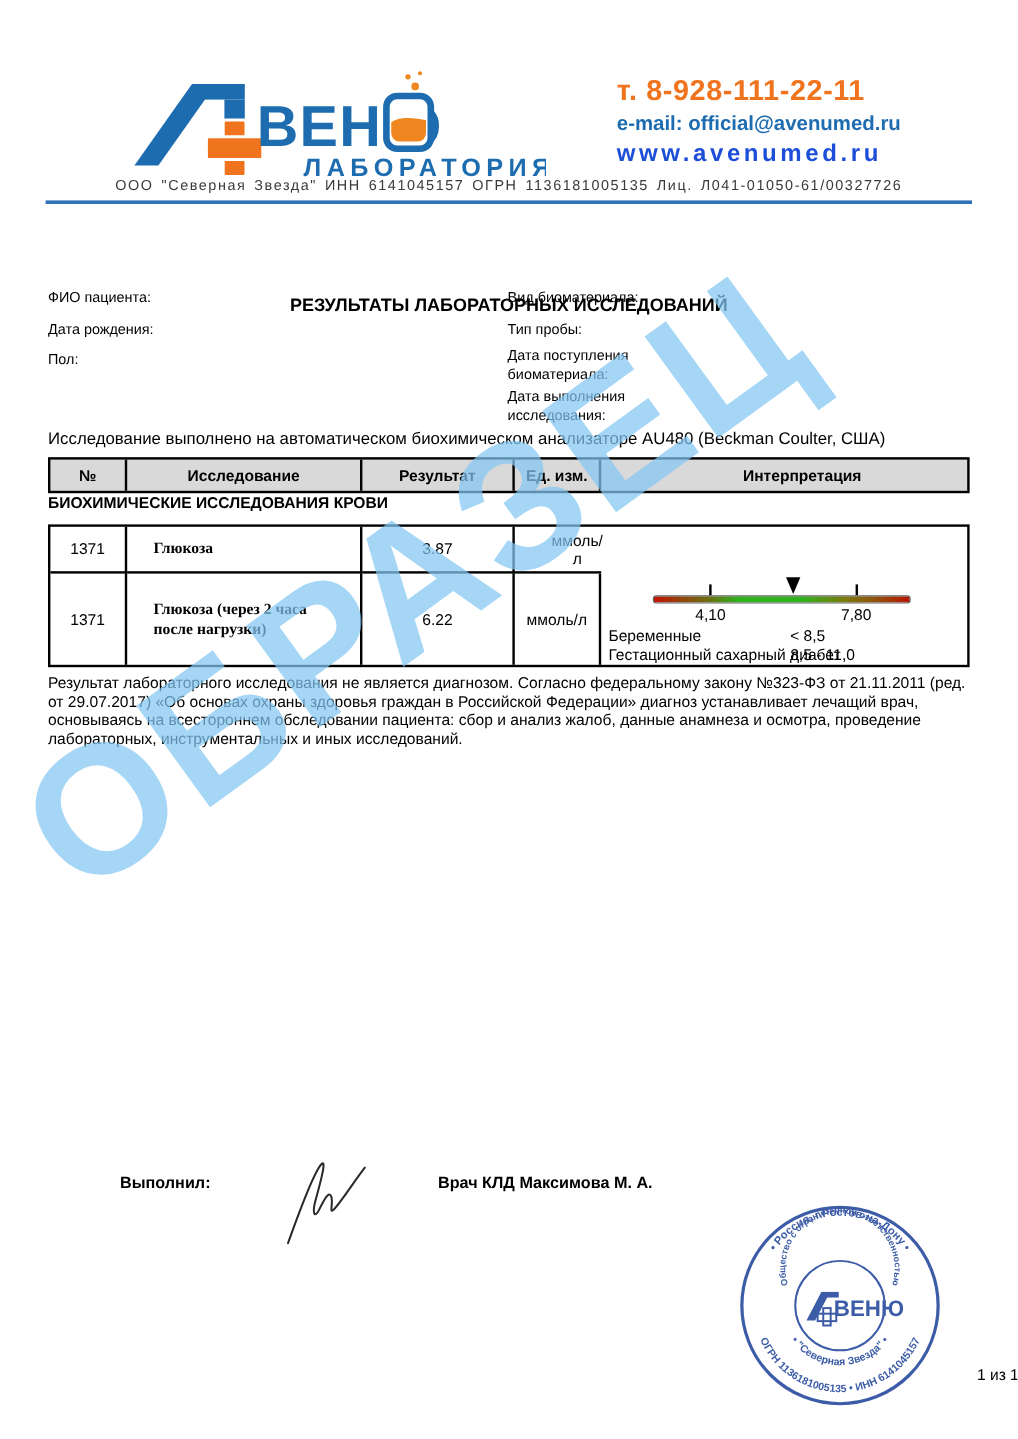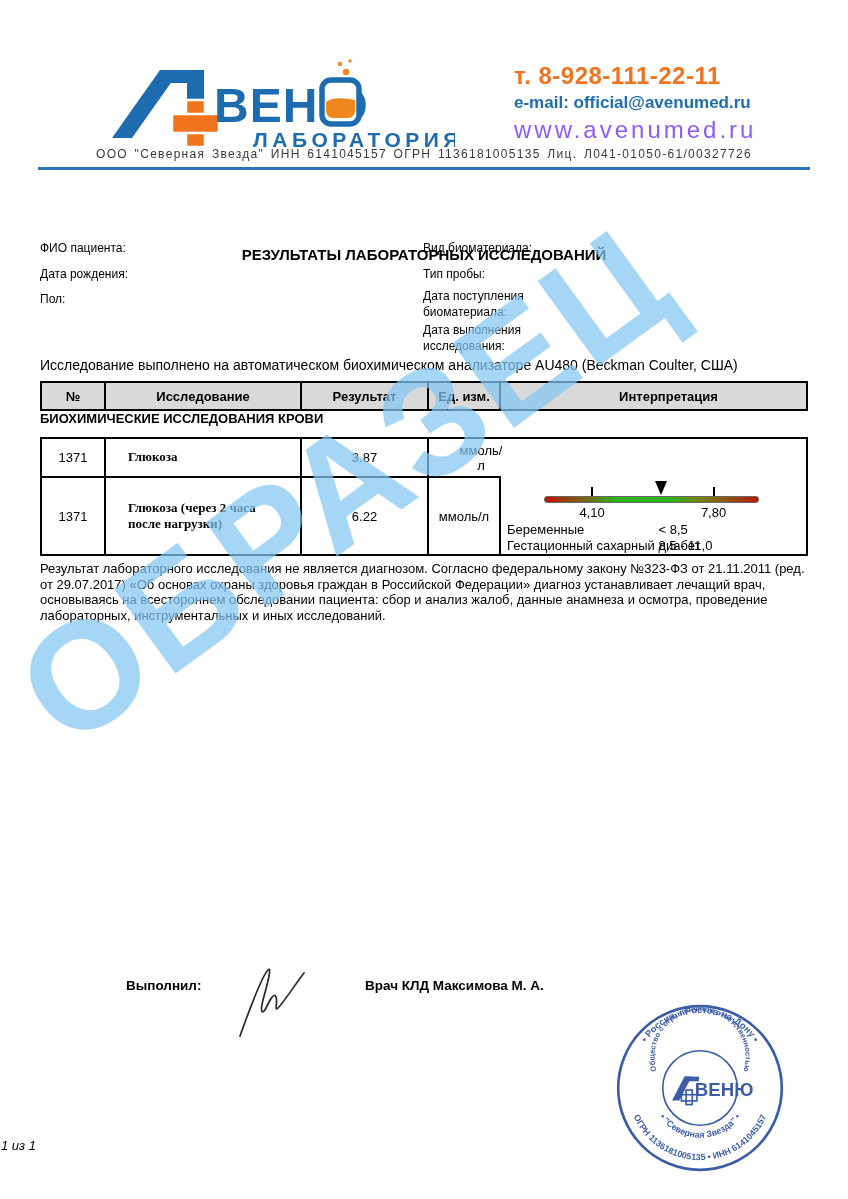--- a/index.html
+++ b/index.html
@@ -13,21 +13,21 @@
     font-size:152px;font-weight:700;letter-spacing:4px;line-height:1;
     color:rgba(130,198,242,0.72);
     transform:rotate(-36deg);transform-origin:0 100%;
     white-space:nowrap;
   }
   
   .logo-svg{position:absolute;left:110px;top:58px;}
   .contact{position:absolute;left:470px;top:64px;line-height:1;margin-left:44px;}
   .contact .phone{font-size:24px;font-weight:700;color:#f0731d;letter-spacing:.5px;margin-bottom:6px;}
   .contact .email{font-size:17px;font-weight:700;color:#1e6cb0;margin-bottom:7px;}
-  .contact .web{font-size:24px;font-weight:400;color:#8b5cf6;letter-spacing:3px;}
+  .contact .web{font-size:20px;font-weight:700;color:#1d4ed8;letter-spacing:3px;}
   .company-line{position:absolute;left:0;top:147px;width:100%;text-align:center;
     font-size:12px;color:#3a3a3a;letter-spacing:1.3px;word-spacing:2px;}
   .blue-rule{position:absolute;left:38px;right:38px;top:167px;height:3px;background:#2e73b8;}
   
   .doc-title{position:absolute;left:0;top:210px;width:100%;text-align:center;
     font-size:15px;font-weight:700;margin-top:36px;}
   .field{position:absolute;font-size:12px;line-height:16px;}
   
   .analyzer-note{position:absolute;left:40px;top:357px;font-size:14px;}
   .grid-cols{display:grid;grid-template-columns:64px 196px 127px 72px 1fr;}
@@ -48,25 +48,25 @@
   .range-bar{height:7px;border:1px solid #666;border-radius:3px;box-sizing:border-box;
     background:linear-gradient(90deg,#c41300 0%,#95410b 10%,#6f6d12 21%,#2eb31c 33%,#2eb31c 58%,#7a7d0e 74%,#94500c 87%,#b81600 100%);}
   .tick{position:absolute;top:-9px;width:2px;height:9px;background:#000;transform:translateX(-1px);}
   .marker{position:absolute;top:-15px;width:0;height:0;transform:translateX(-6px);
     border-left:6px solid transparent;border-right:6px solid transparent;border-top:14px solid #000;}
   .range-label{position:absolute;top:9px;transform:translateX(-50%);font-size:13px;}
   .note-line{position:absolute;left:6px;right:2px;font-size:13px;}
   .note-value{position:absolute;left:51%;}
   
   .disclaimer{position:absolute;left:40px;top:561px;width:768px;font-size:13px;line-height:15.6px;}
-  .sig-label{position:absolute;left:126px;top:978px;font-size:13.5px;font-weight:700;}
+  .sig-label{position:absolute;left:100px;top:978px;font-size:13.5px;font-weight:700;}
   .sig-svg{position:absolute;left:232px;top:960px;}
   .sig-doctor{position:absolute;left:365px;top:978px;font-size:13.5px;font-weight:700;}
   .stamp-svg{position:absolute;left:612px;top:1000px;opacity:.92;}
-  .page-number{position:absolute;left:1px;top:1138px;width:100%;text-align:left;font-size:13px;font-style:italic;}
+  .page-number{position:absolute;left:1px;top:1138px;width:100%;text-align:right;font-size:13px;}
   .z1{z-index:1;}
 </style>
 </head>
 <body>
 
 <div class="page">
 
   <div class="watermark">ОБРАЗЕЦ</div>
 
   <svg class="logo-svg z1" width="345" height="94" viewBox="0 0 345 94">

